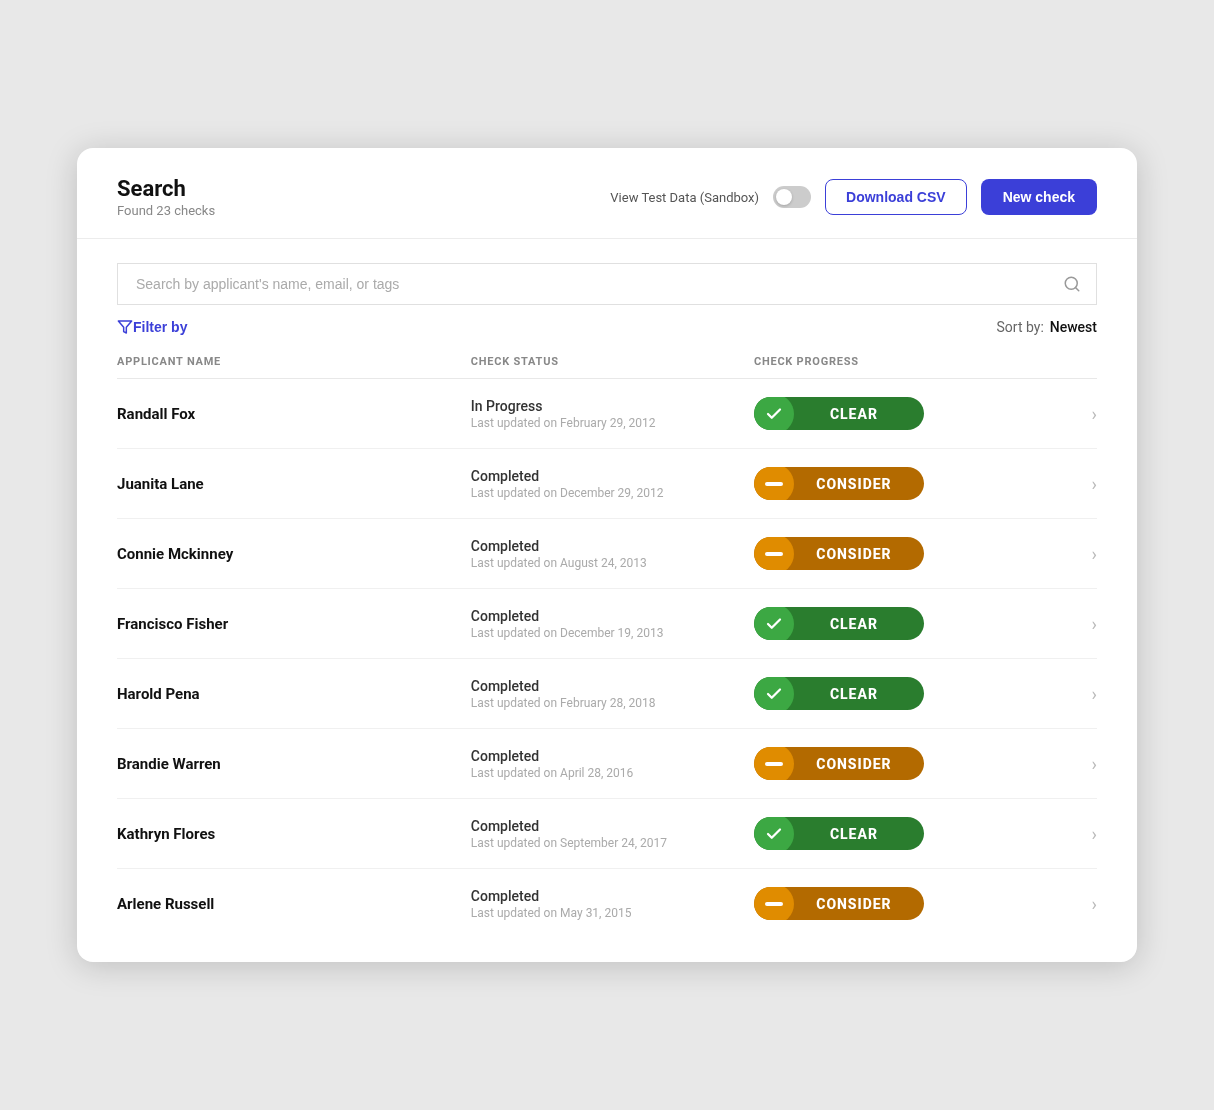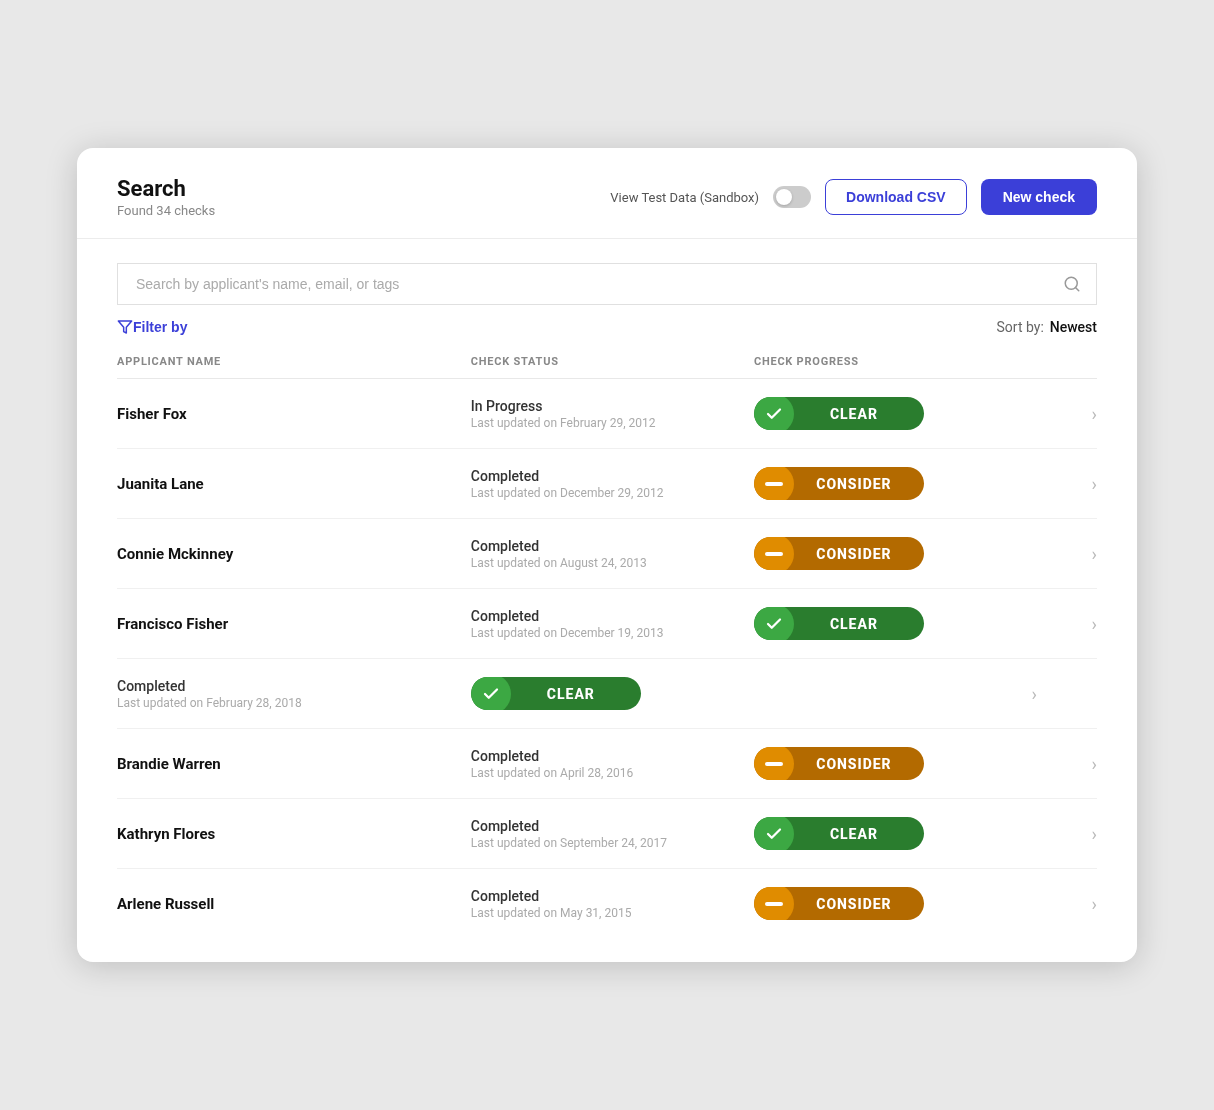--- a/index.html
+++ b/index.html
@@ -233,21 +233,21 @@
     }
   </style>
 </head>
 <body>
 
 <div class="card">
 
   <div class="header">
     <div class="header-left">
       <div class="title">Search</div>
-      <div class="subtitle">Found 34 checks</div>
+      <div class="subtitle">Found 23 checks</div>
     </div>
     <div class="header-right">
       <span class="sandbox-label">View Test Data (Sandbox)</span>
       <span class="toggle"></span>
       <button class="btn-download">Download CSV</button>
       <button class="btn-new">New check</button>
     </div>
   </div>
 
   <div class="controls">
@@ -276,21 +276,21 @@
 
   <div class="table-wrap">
     <div class="table-header">
       <div class="table-header-cell">APPLICANT NAME</div>
       <div class="table-header-cell">CHECK STATUS</div>
       <div class="table-header-cell">CHECK PROGRESS</div>
       <div class="table-header-cell"></div>
     </div>
     <div id="table-body">
         <div class="table-row">
-    <div class="applicant-name">Fisher Fox</div>
+    <div class="applicant-name">Randall Fox</div>
     <div>
       <div class="check-status-name">In Progress</div>
       <div class="check-status-date">Last updated on February 29, 2012</div>
     </div>
     <div>
       <span class="badge badge-clear">
         <span class="badge-icon">
                 <svg width="18" height="18" viewBox="0 0 24 24" fill="none" stroke="#fff" stroke-width="3" stroke-linecap="round" stroke-linejoin="round">
                   <polyline points="20 6 9 17 4 12"></polyline>
                 </svg>
@@ -348,20 +348,21 @@
                 <svg width="18" height="18" viewBox="0 0 24 24" fill="none" stroke="#fff" stroke-width="3" stroke-linecap="round" stroke-linejoin="round">
                   <polyline points="20 6 9 17 4 12"></polyline>
                 </svg>
               </span>
         <span class="badge-label">CLEAR</span>
       </span>
     </div>
     <div class="chevron">›</div>
   </div>
         <div class="table-row">
+    <div class="applicant-name">Harold Pena</div>
     <div>
       <div class="check-status-name">Completed</div>
       <div class="check-status-date">Last updated on February 28, 2018</div>
     </div>
     <div>
       <span class="badge badge-clear">
         <span class="badge-icon">
                 <svg width="18" height="18" viewBox="0 0 24 24" fill="none" stroke="#fff" stroke-width="3" stroke-linecap="round" stroke-linejoin="round">
                   <polyline points="20 6 9 17 4 12"></polyline>
                 </svg>

